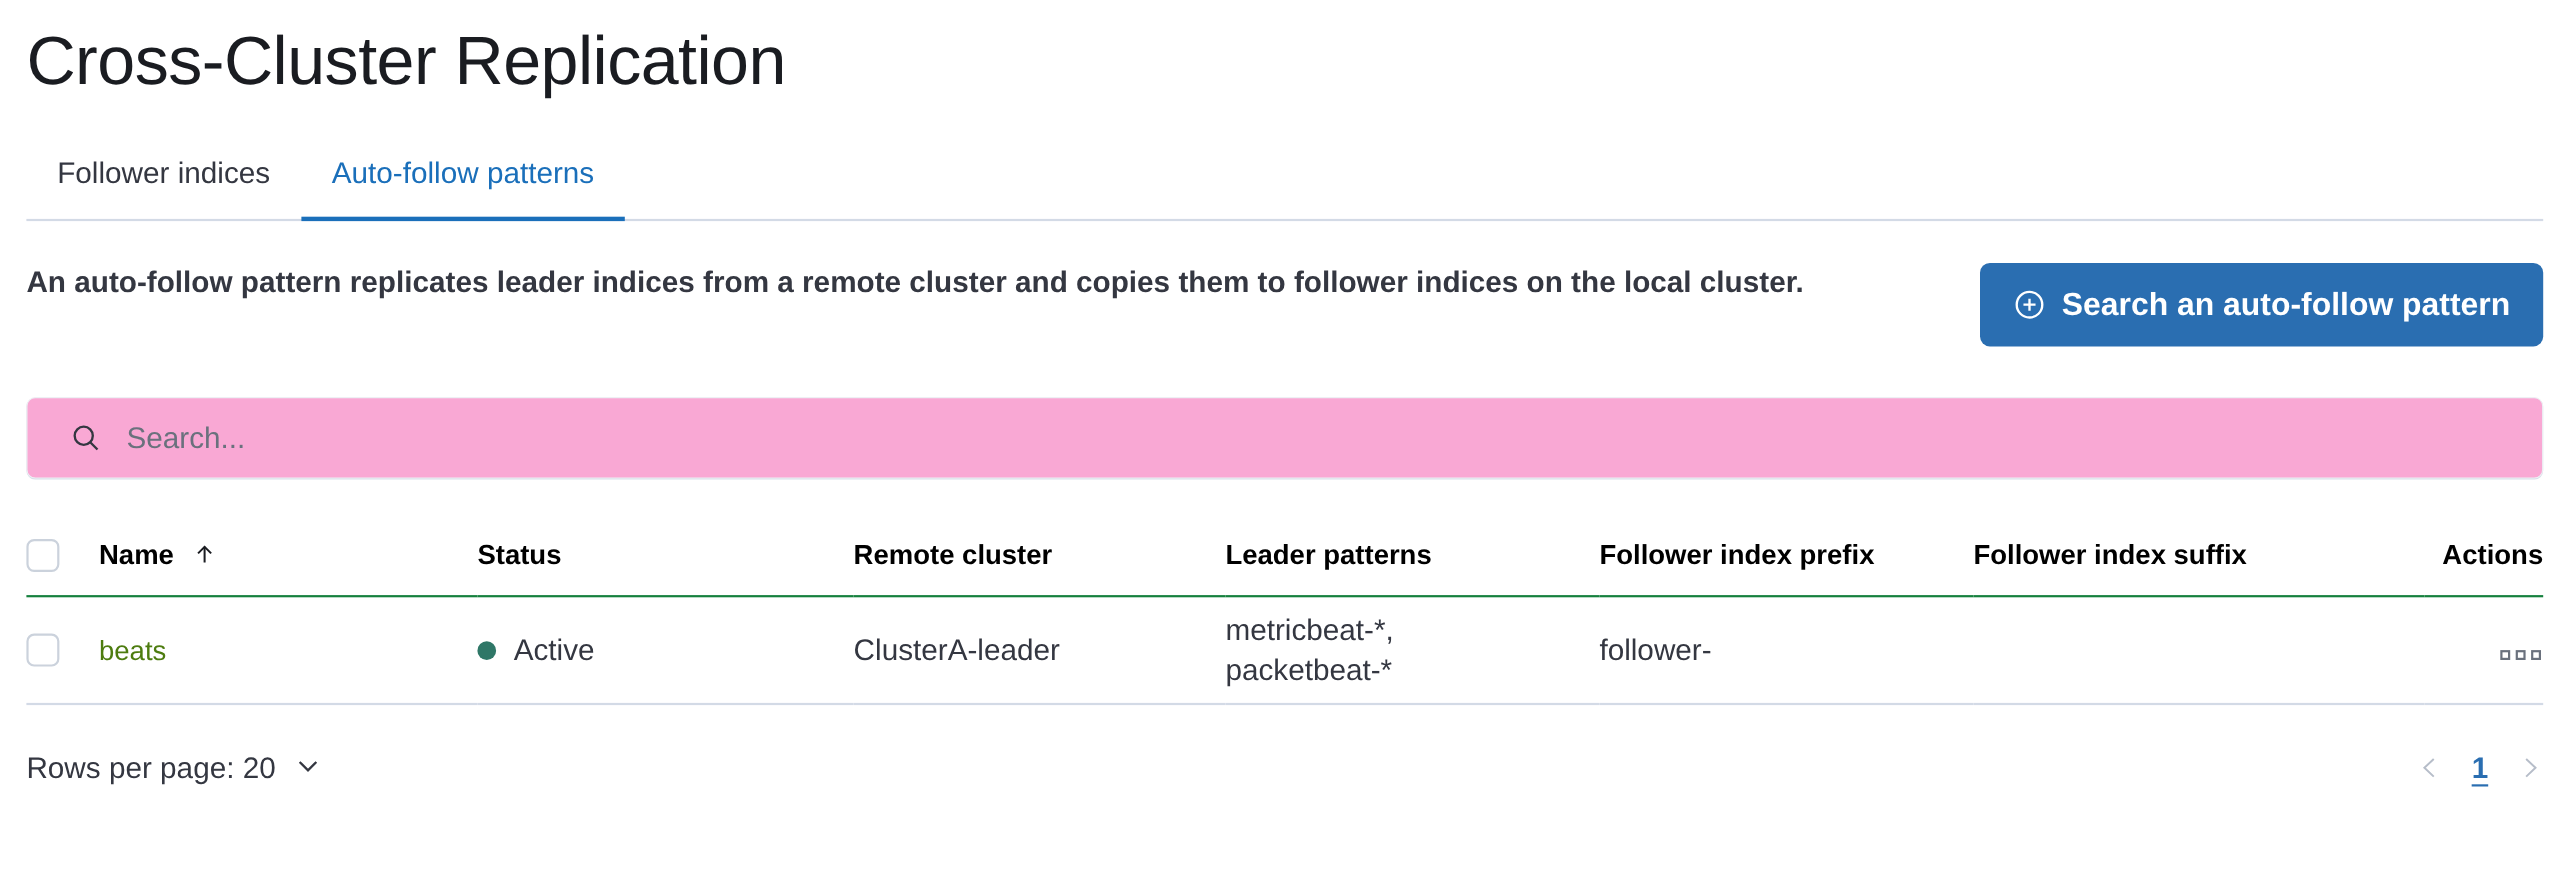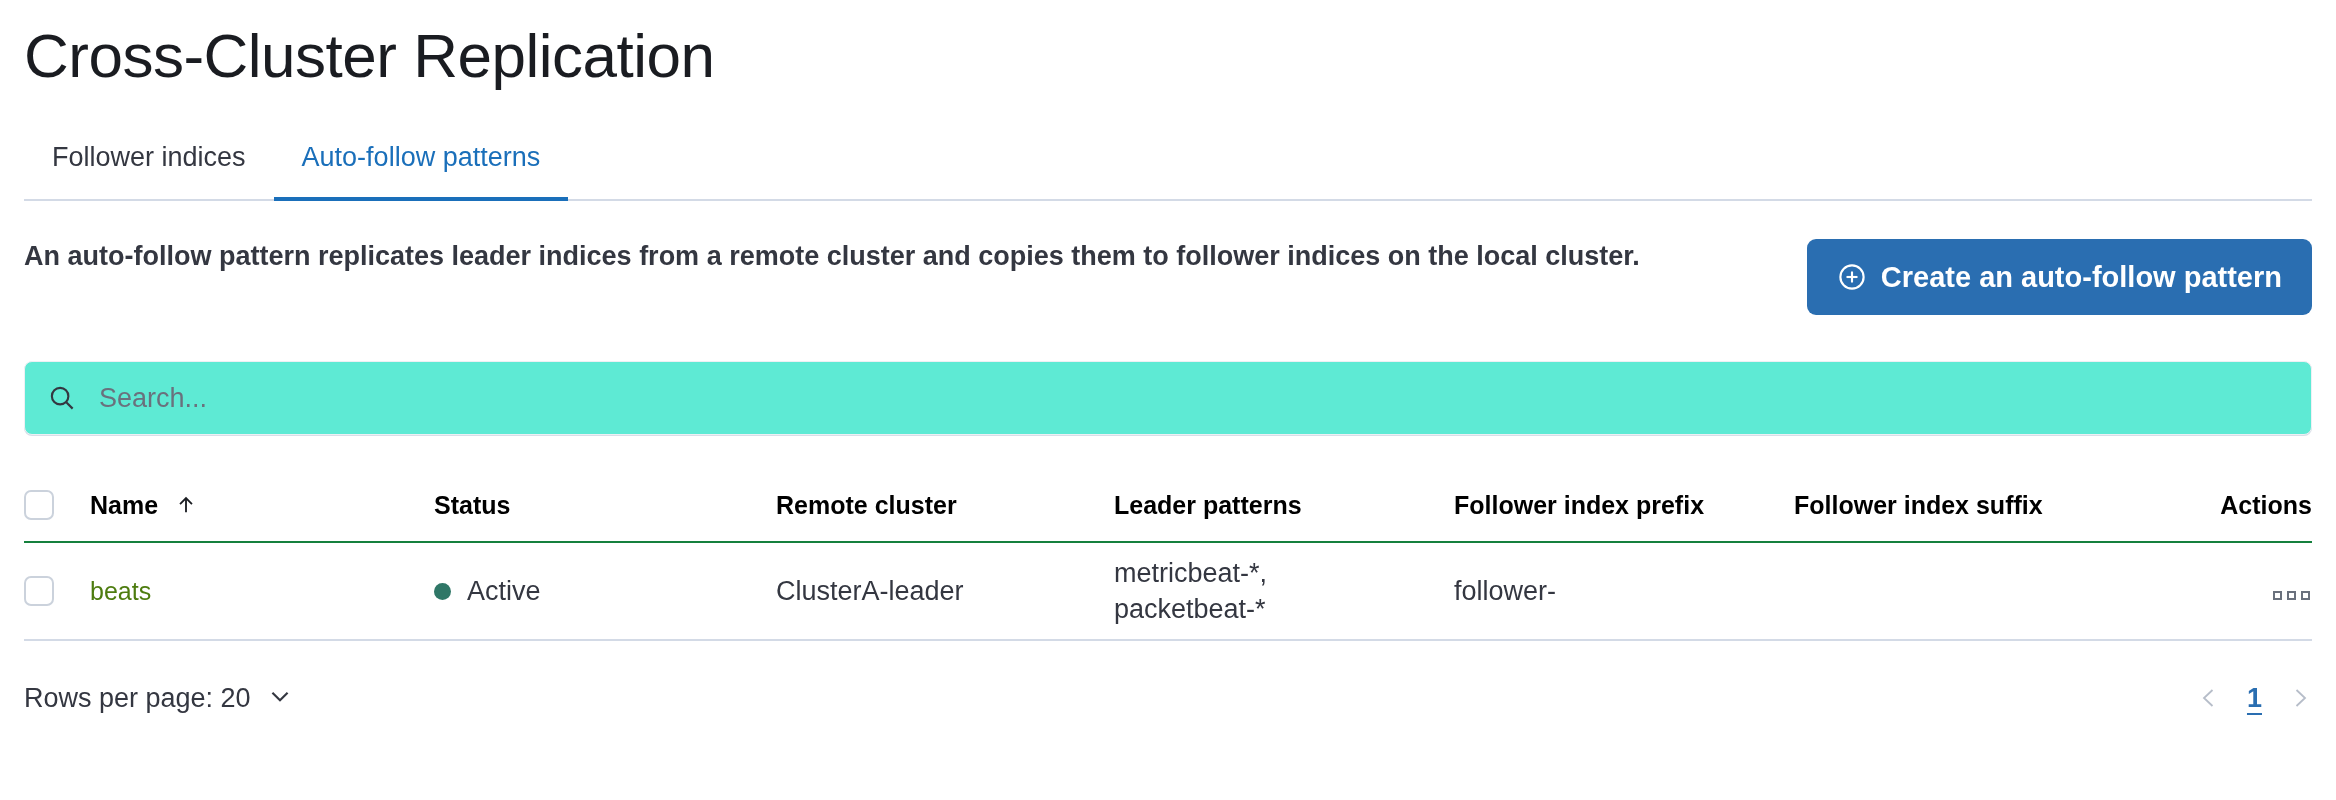--- a/index.html
+++ b/index.html
@@ -115,27 +115,27 @@
     width: 30px;
     height: 30px;
     flex: none;
     display: block;
   }
 
   
   .search-wrap {
     margin-top: 46px;
     height: 74px;
-    background: #5eead4;
+    background: #f9a8d4;
     border: 1px solid #eef0f4;
     border-radius: 8px;
     box-shadow: 0 1px 0 0 rgba(211,218,230,0.9);
     display: flex;
     align-items: center;
-    padding: 0 22px;
+    padding: 0 38px;
     box-sizing: border-box;
   }
   .search-icon {
     width: 30px;
     height: 30px;
     flex: none;
     margin-right: 22px;
     color: #343741;
   }
   .search-input {
@@ -315,21 +315,21 @@
   </div>
 
   <div class="desc-row">
     <div class="desc-text">An auto-follow pattern replicates leader indices from a remote cluster and copies them to follower indices on the local cluster.</div>
     <button class="create-btn">
       <svg class="plus-circle" viewBox="0 0 24 24" fill="none" stroke="currentColor" stroke-width="1.7">
         <circle cx="12" cy="12" r="9.3"></circle>
         <line x1="12" y1="7.6" x2="12" y2="16.4"></line>
         <line x1="7.6" y1="12" x2="16.4" y2="12"></line>
       </svg>
-      <span>Create an auto-follow pattern</span>
+      <span>Search an auto-follow pattern</span>
     </button>
   </div>
 
   <div class="search-wrap">
     <svg class="search-icon" viewBox="0 0 24 24" fill="none" stroke="currentColor" stroke-width="1.7">
       <circle cx="10.5" cy="10.5" r="6.6"></circle>
       <line x1="15.4" y1="15.4" x2="20.5" y2="20.5"></line>
     </svg>
     <input class="search-input" type="text" placeholder="Search..." style="">
   </div>

